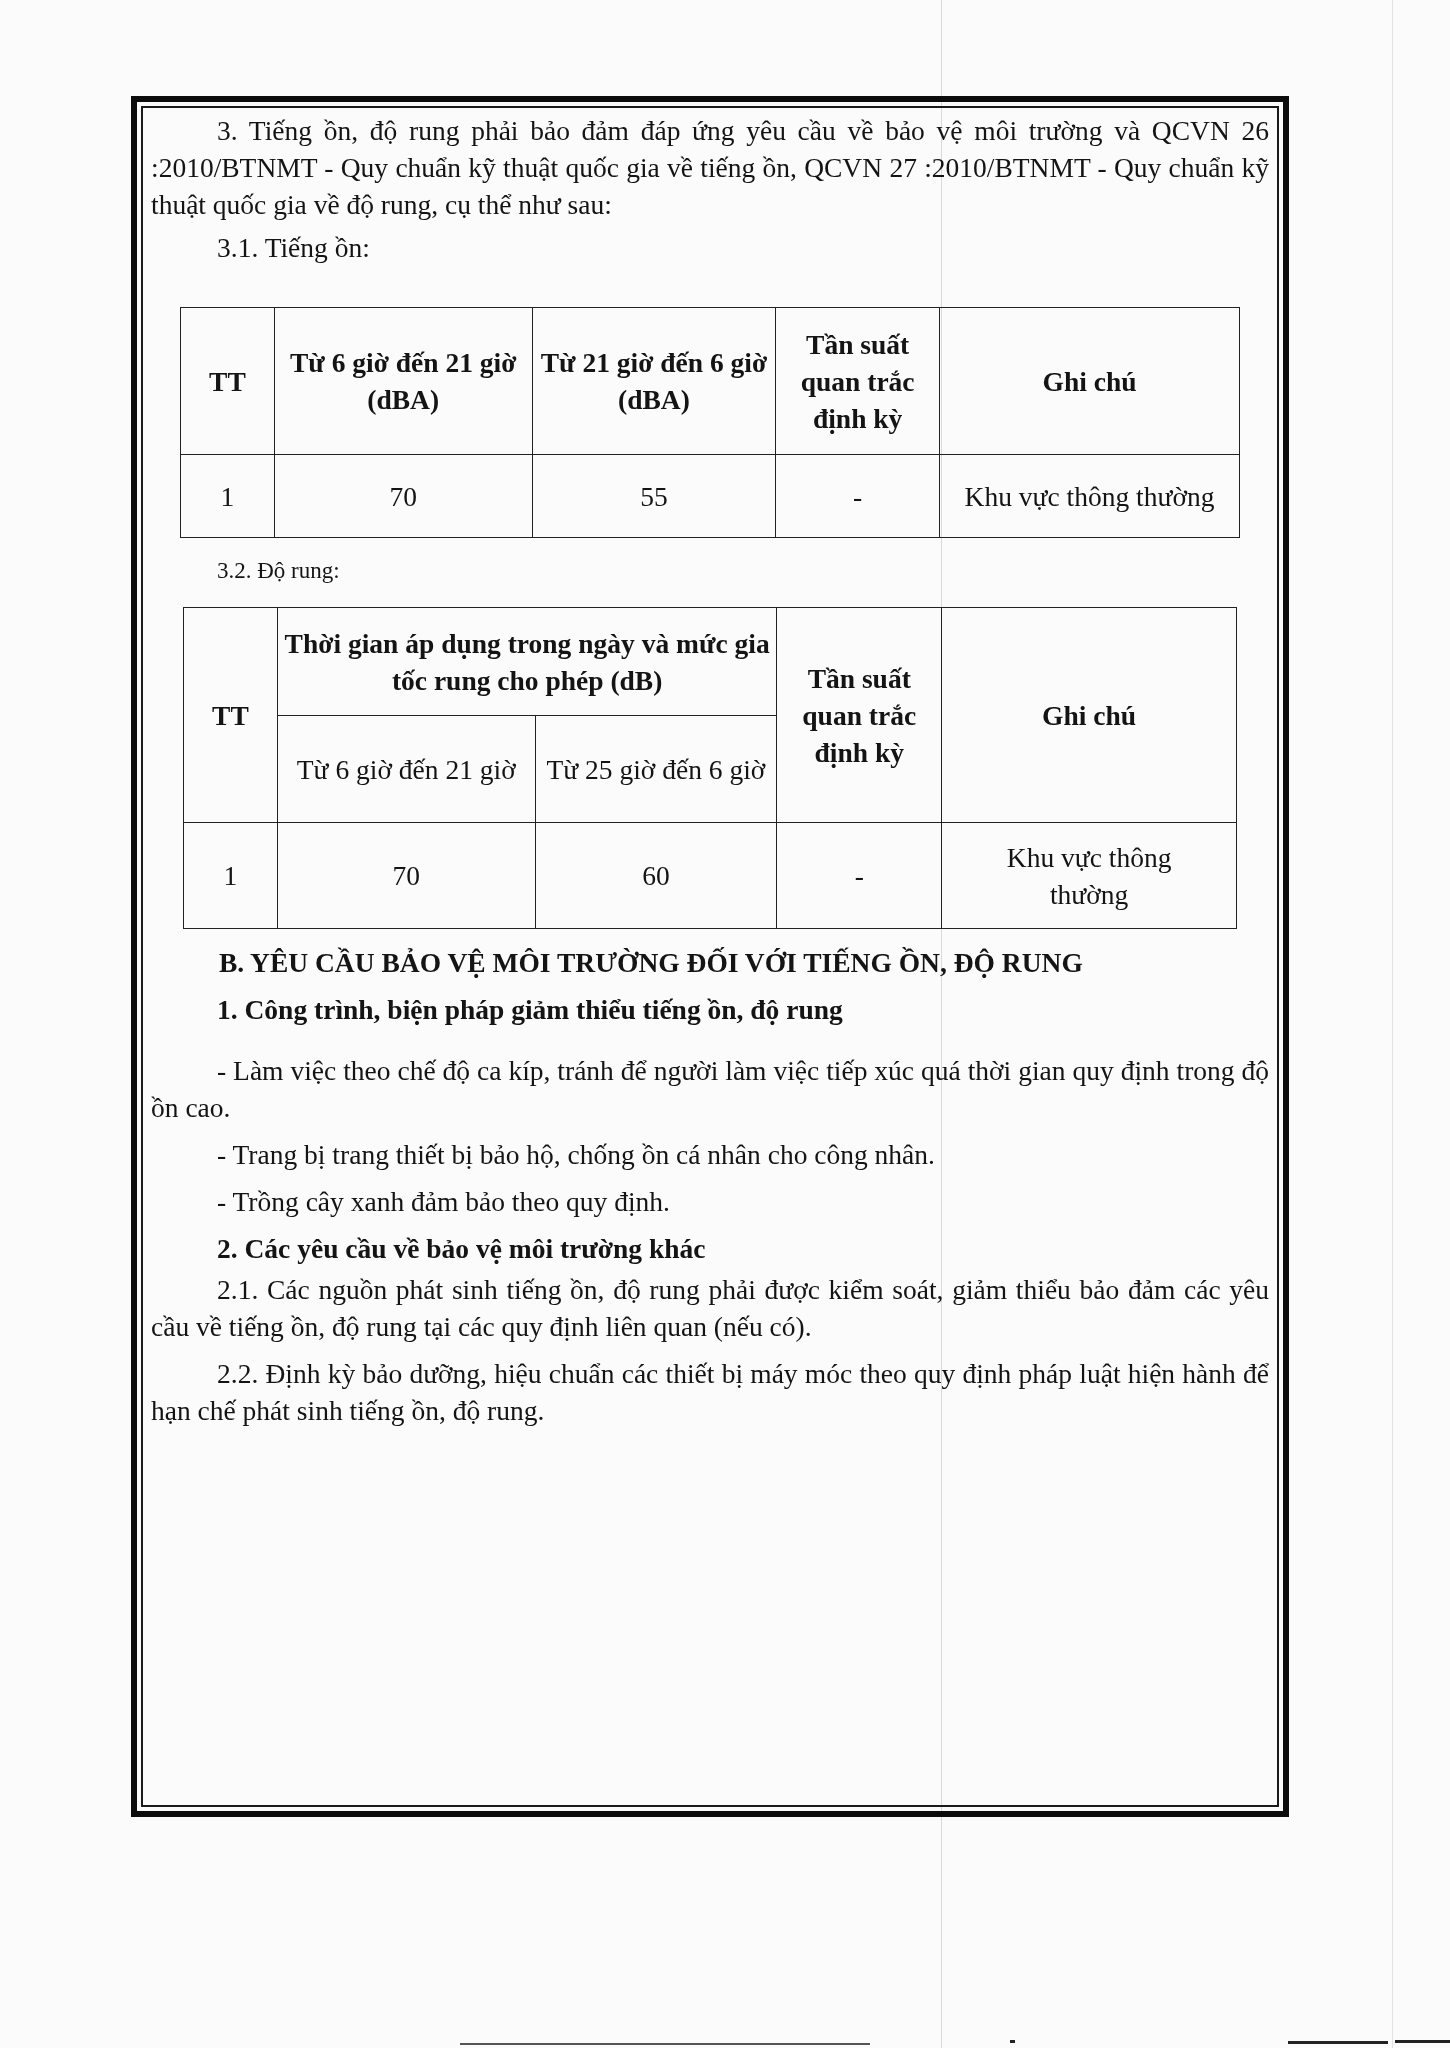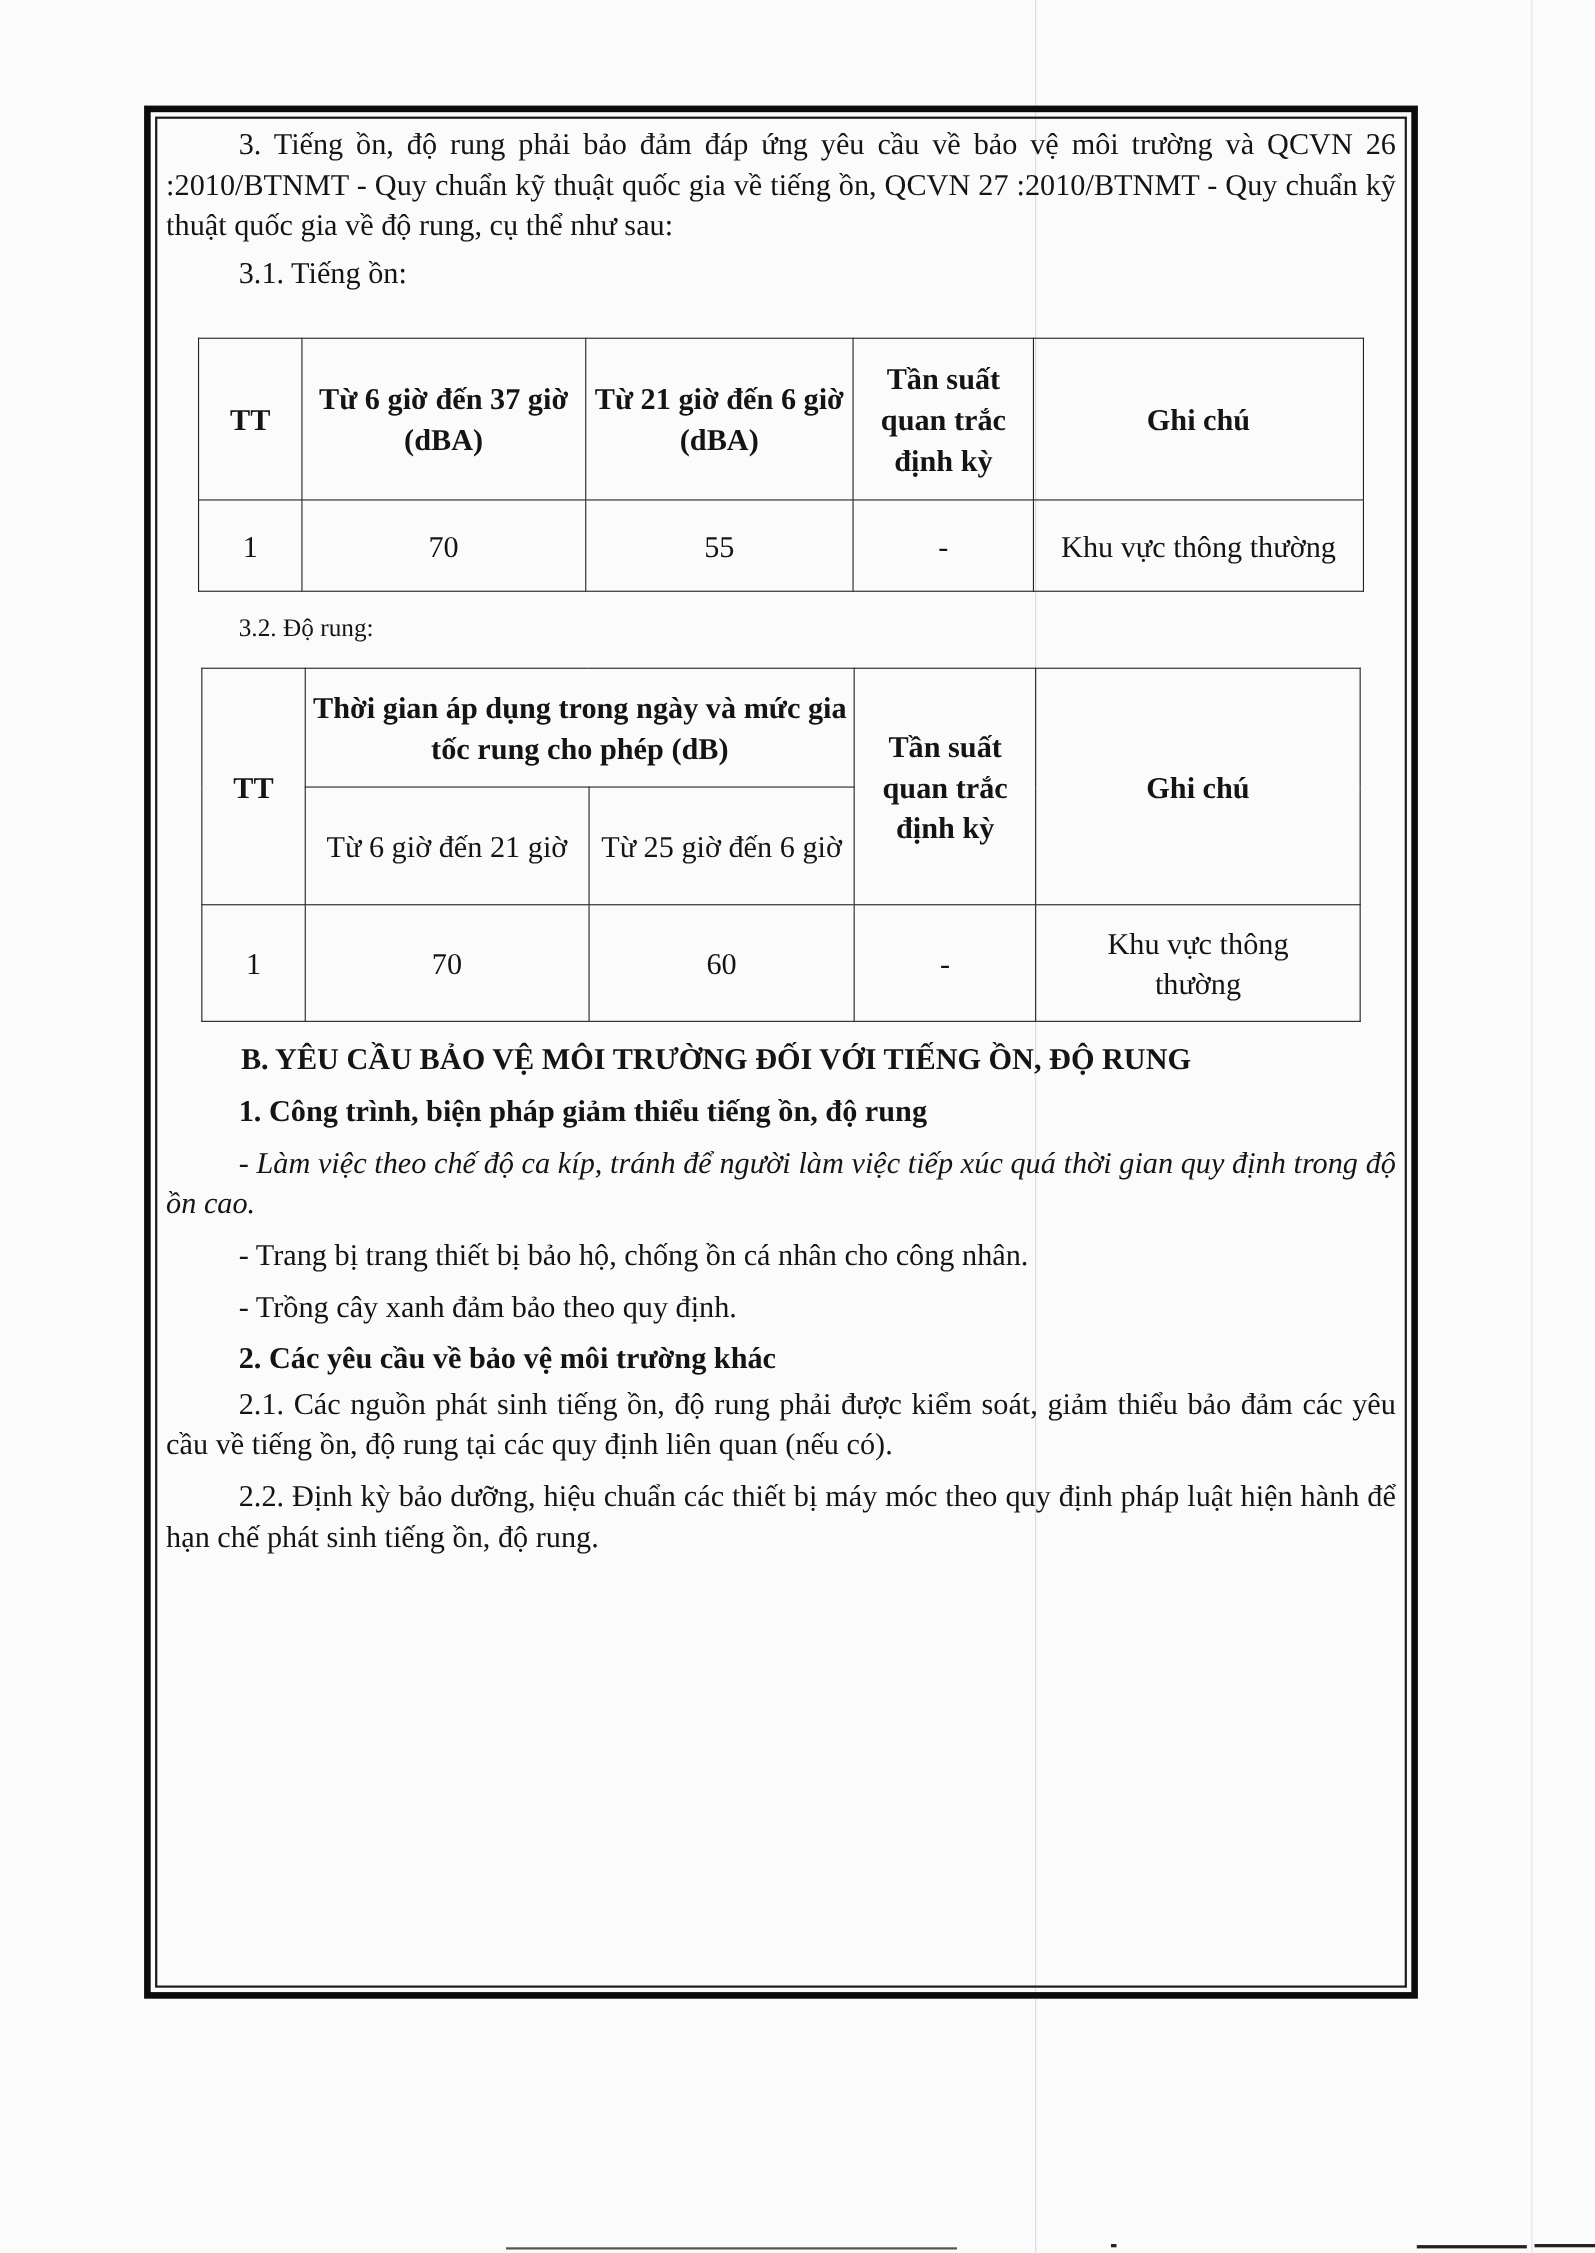--- a/index.html
+++ b/index.html
@@ -54,21 +54,21 @@
   <colgroup>
     <col style="width:94px">
       <col style="width:258px">
       <col style="width:244px">
       <col style="width:164px">
       <col style="width:300px">
   </colgroup>
   <tbody>
       <tr style="height:147px">
     <th>TT</th>
-    <th>Từ 6 giờ đến 37 giờ (dBA)</th>
+    <th>Từ 6 giờ đến 21 giờ (dBA)</th>
     <th>Từ 21 giờ đến 6 giờ (dBA)</th>
     <th>Tần suất quan trắc định kỳ</th>
     <th>Ghi chú</th>
   </tr>
   <tr style="height:83px">
     <td>1</td>
     <td>70</td>
     <td>55</td>
     <td>-</td>
     <td style="white-space:nowrap;">Khu vực thông thường</td>
@@ -103,21 +103,21 @@
     <td>60</td>
     <td>-</td>
     <td style="padding:0 40px;">Khu vực thông thường</td>
   </tr>
 </tbody>
   </table>
 
 <div class="content" style="top:944px;">
   <p class="heading" style="text-indent:68px; white-space:nowrap;">B. YÊU CẦU BẢO VỆ MÔI TRƯỜNG ĐỐI VỚI TIẾNG ỒN, ĐỘ RUNG</p>
   <p class="heading" style="margin-top:10px;">1. Công trình, biện pháp giảm thiểu tiếng ồn, độ rung</p>
-  <p class="para" style="margin-top:10px;font-style:italic;">- Làm việc theo chế độ ca kíp, tránh để người làm việc tiếp xúc quá thời gian quy định trong độ ồn cao.</p>
+  <p class="para" style="margin-top:24px;">- Làm việc theo chế độ ca kíp, tránh để người làm việc tiếp xúc quá thời gian quy định trong độ ồn cao.</p>
   <p class="para" style="margin-top:10px;">- Trang bị trang thiết bị bảo hộ, chống ồn cá nhân cho công nhân.</p>
   <p class="para" style="margin-top:10px;">- Trồng cây xanh đảm bảo theo quy định.</p>
   <p class="heading" style="margin-top:10px;">2. Các yêu cầu về bảo vệ môi trường khác</p>
   <p class="para" style="margin-top:4px;">2.1. Các nguồn phát sinh tiếng ồn, độ rung phải được kiểm soát, giảm thiểu bảo đảm các yêu cầu về tiếng ồn, độ rung tại các quy định liên quan (nếu có).</p>
   <p class="para" style="margin-top:10px;">2.2. Định kỳ bảo dưỡng, hiệu chuẩn các thiết bị máy móc theo quy định pháp luật hiện hành để hạn chế phát sinh tiếng ồn, độ rung.</p>
 </div>
 
 <div class="bottom-mark" style="left:460px; top:2043px; width:410px; height:2px; background:#555;"></div>
 <div class="bottom-mark" style="left:1010px; top:2040px; width:5px; height:3px;"></div>
 <div class="bottom-mark" style="left:1288px; top:2041px; width:100px; height:3px;"></div>

